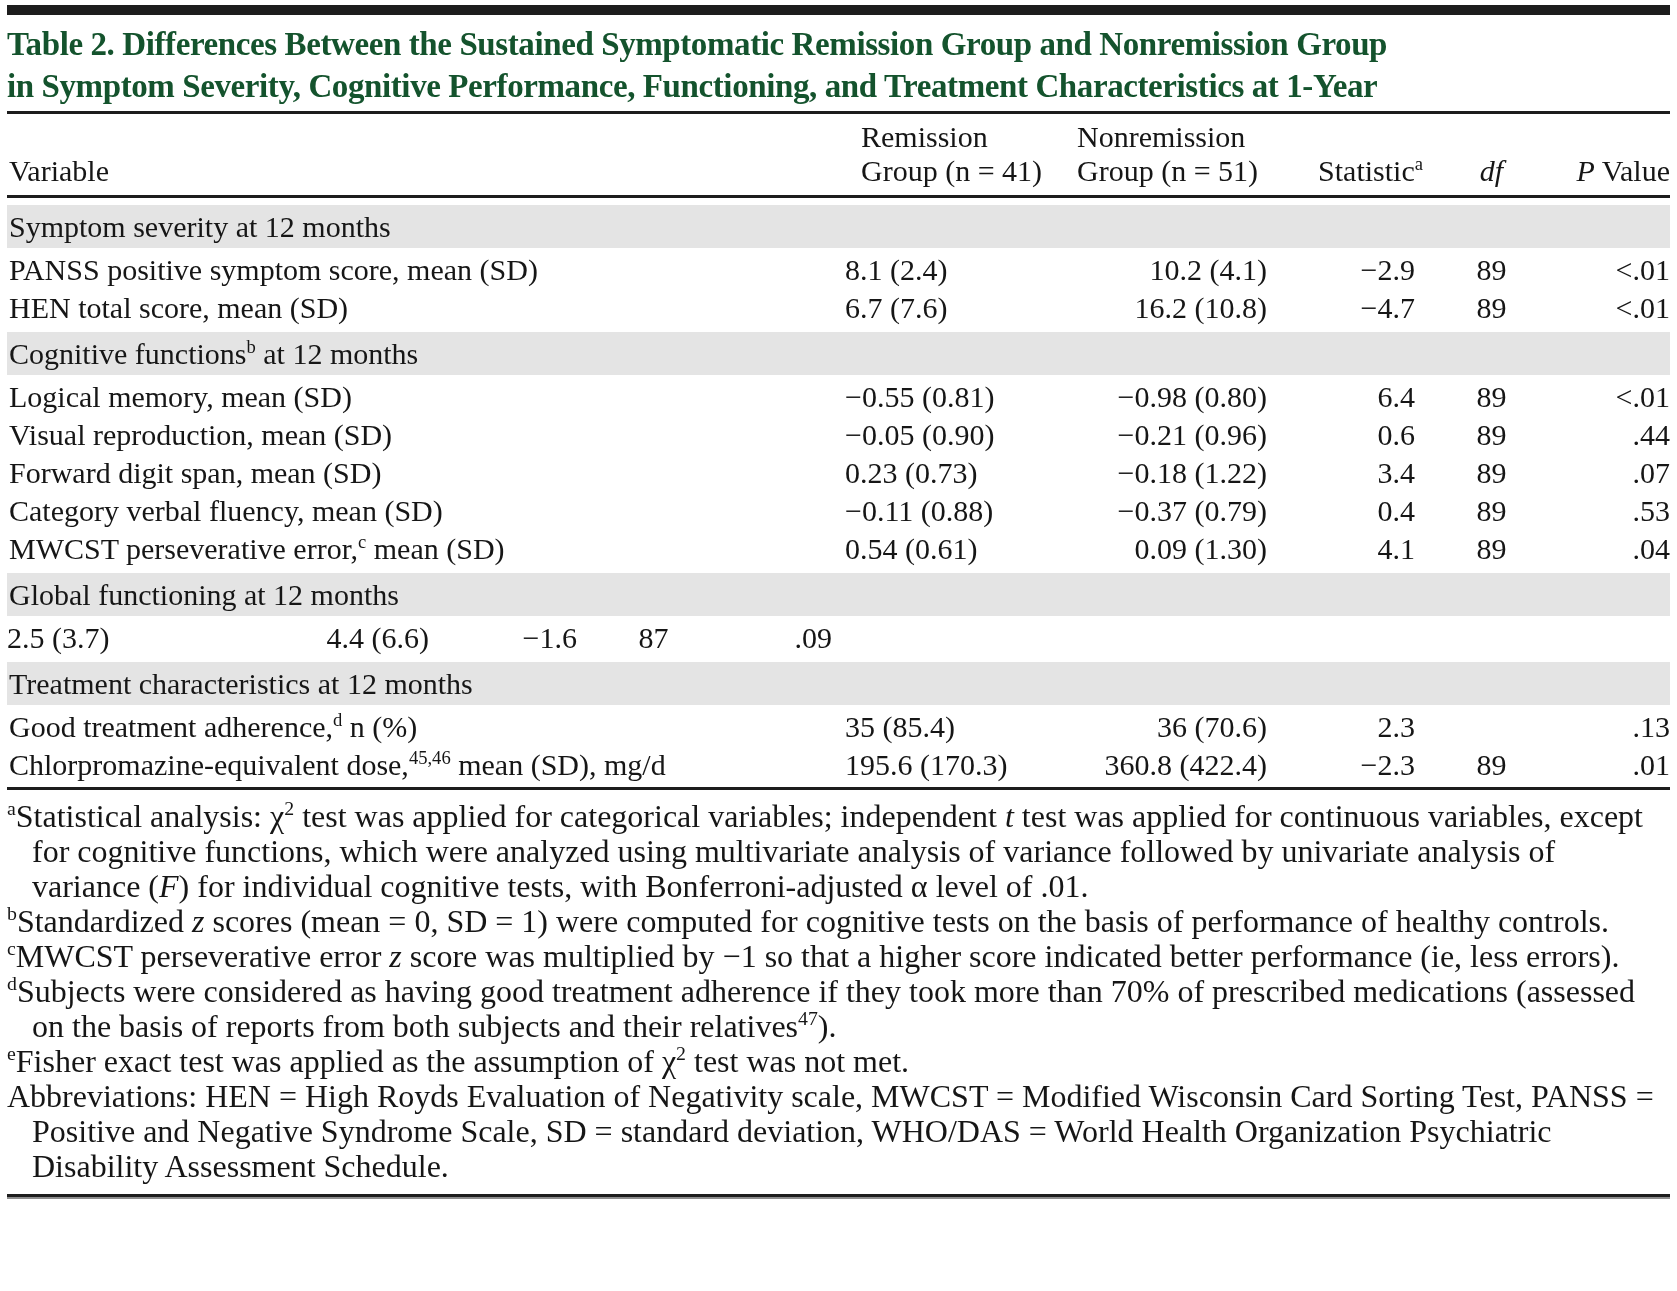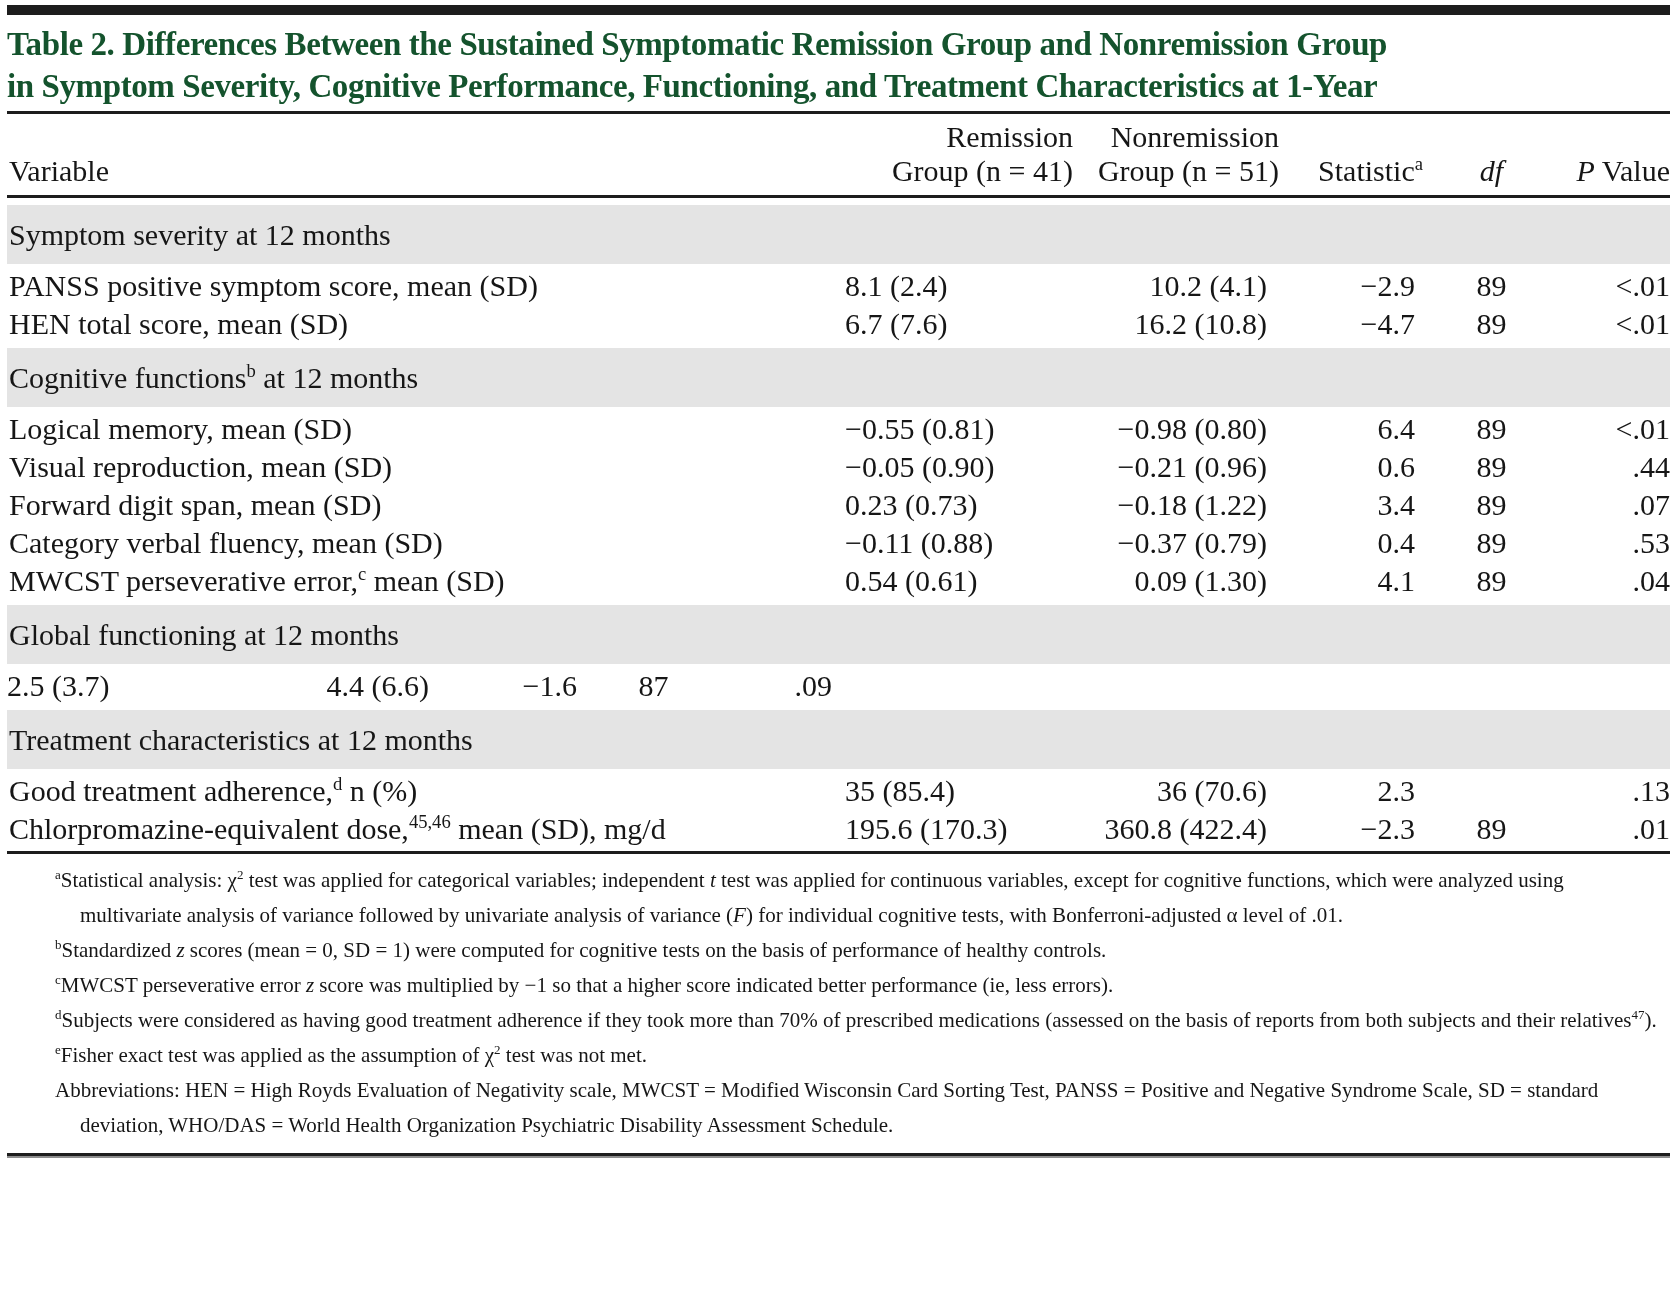--- a/index.html
+++ b/index.html
@@ -16,33 +16,33 @@
     font-size:33px;line-height:42px;letter-spacing:-0.4px;color:#14532d;
   }
   .title .tl{white-space:nowrap;}
   .thead{
     display:flex;align-items:flex-end;
     padding:6px 0 7px;font-size:30px;line-height:34px;
   }
   .hrule{height:3px;background:#1d1d1d;}
   .tbody{padding:2px 0 3px;}
   .trow{display:flex;align-items:center;height:38px;font-size:30px;}
-  .trow.sec{height:59px;background:#e4e4e4;margin:5px 0 3px;}
+  .trow.sec{height:43px;background:#e4e4e4;margin:5px 0 3px;}
   .c{white-space:nowrap;}
   .cv{flex:1;min-width:0;text-align:left;padding-left:2px;}
   .cr{width:212px;padding-right:8px;}
   .cn{width:202px;text-align:right;padding-right:8px;}
   .cs{width:140px;text-align:right;padding-right:8px;}
   .cd{width:137px;text-align:center;}
   .cp{width:110px;text-align:right;}
-  .thead .cr,.thead .cn{text-align:right;padding-right:4px;}
+  .thead .cr,.thead .cn{text-align:left;padding-right:4px;}
   .thead .cs{padding-right:0;}
   sup{font-size:0.62em;line-height:0;vertical-align:super;}
   i{}
-  .footnotes{padding:9px 0 6px;font-size:21px;line-height:35px;margin-left:48px;}
+  .footnotes{padding:9px 0 6px;font-size:32px;line-height:35px;}
   .fn{margin:0;padding-left:25px;text-indent:-25px;}
   .bottomrule{height:3px;background:#1d1d1d;border-bottom:2px solid #8d8d8d;margin-top:4px;}
 </style>
 </head>
 <body>
 
 <div class="page">
 
   <div class="topbar"></div>
 

